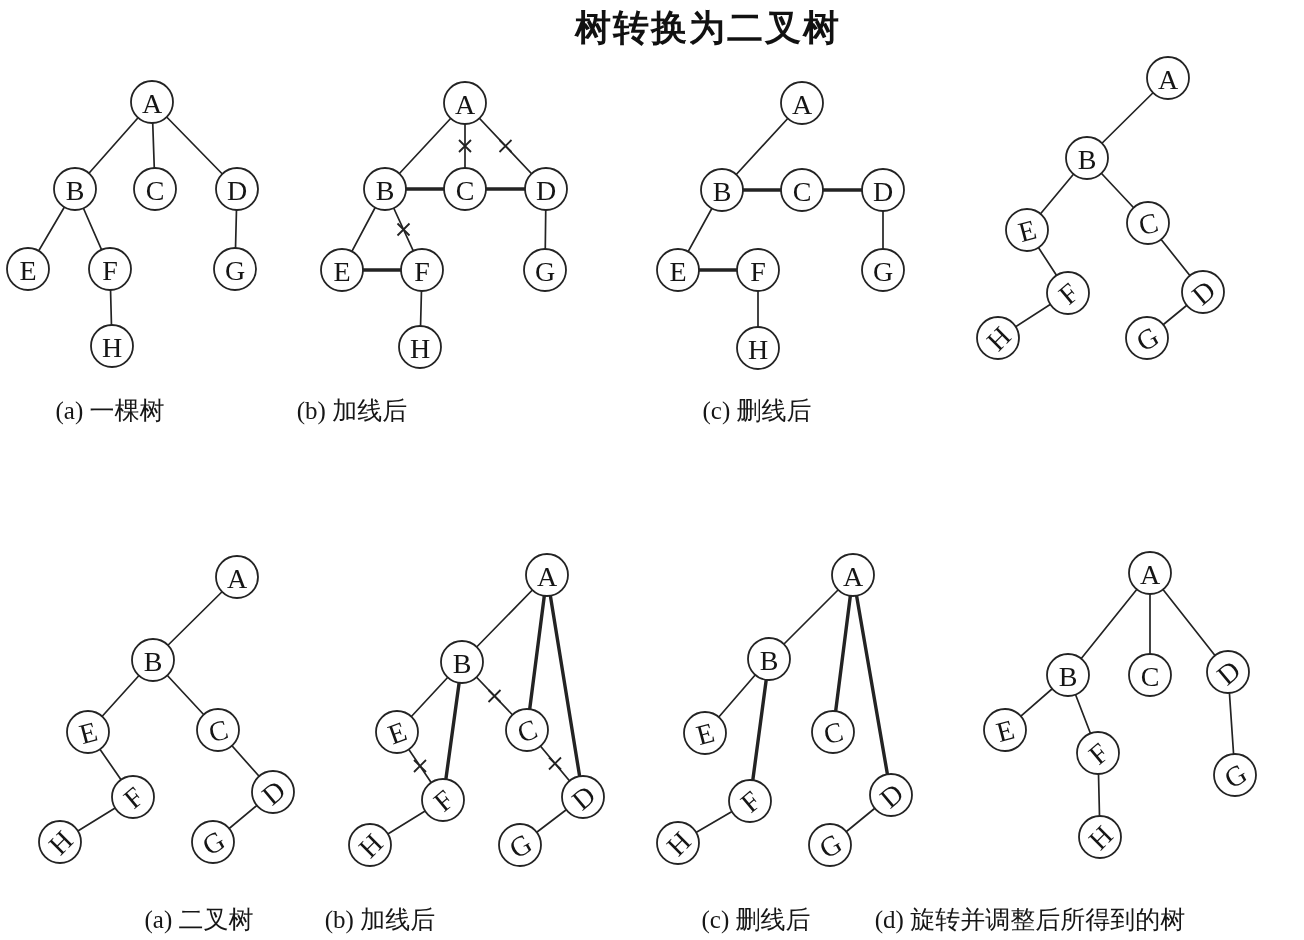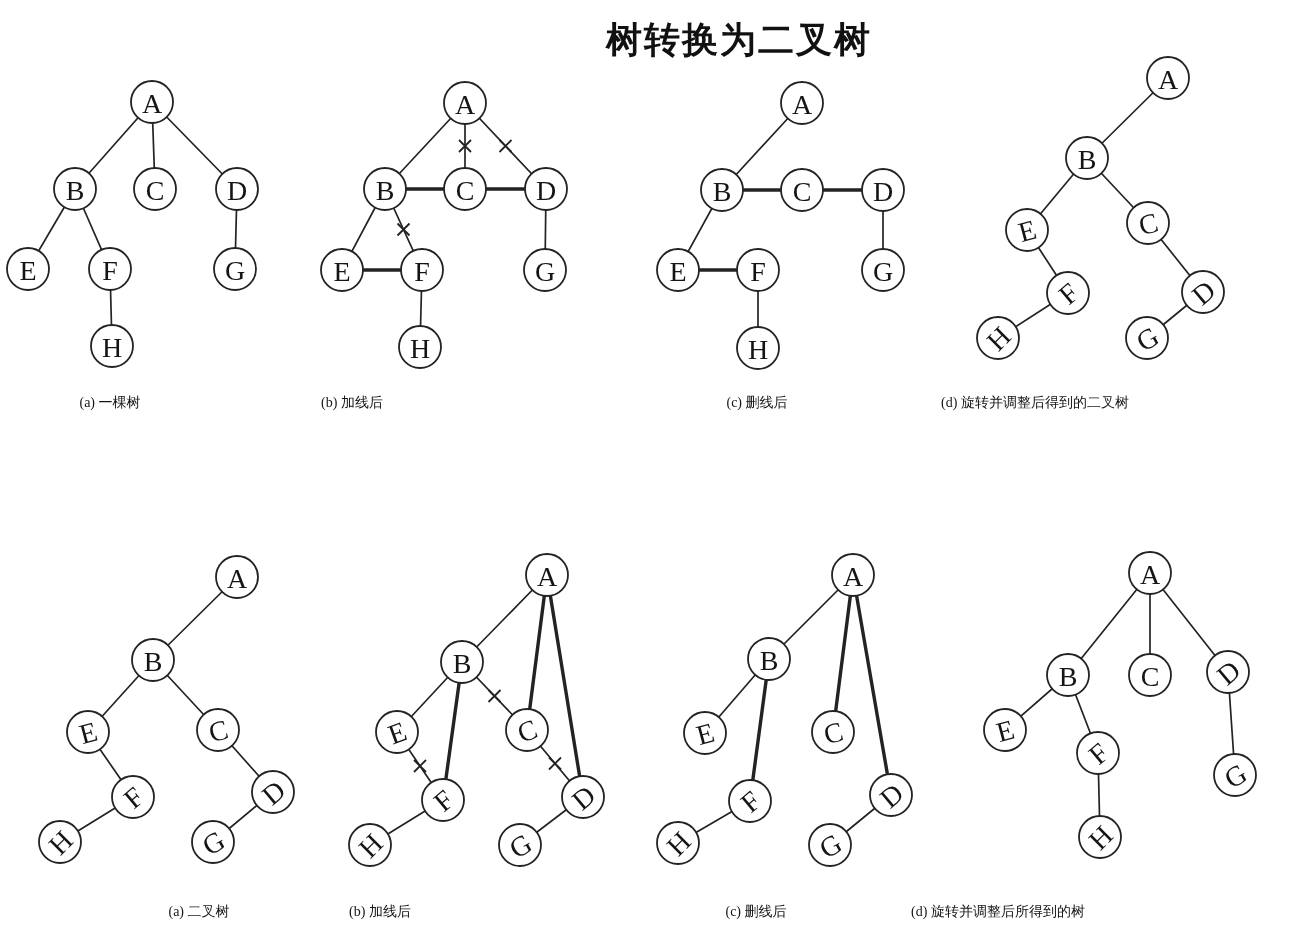--- a/index.html
+++ b/index.html
@@ -16,40 +16,40 @@
     transform:translateX(-50%);
     font-size:36px;
     font-weight:600;
     letter-spacing:2px;
     color:#111111;
     white-space:nowrap;
   }
   .caption{
     position:absolute;
     transform:translateX(-50%);
-    font-size:14px;
+    font-size:25px;
     color:#161616;
     white-space:nowrap;
   }
   #diagrams{
     position:absolute;
     left:0; top:0;
   }
   .node-label{
     font-family:"Liberation Serif","DejaVu Serif",serif;
     font-size:28px;
     fill:#151515;
   }
 </style>
 </head>
 <body>
 
 <div class="page">
 
-  <div class="section-title" style="left:708px; top:16px;margin-left:31px;">树转换为二叉树</div>
+  <div class="section-title" style="left:708px; top:4px;">树转换为二叉树</div>
 
 
   <svg id="diagrams" width="1304" height="940" viewBox="0 0 1304 940">
       <g>
         <line x1="152" y1="102" x2="75" y2="189" stroke="#232323" stroke-width="1.7" stroke-linecap="round"></line>
         <line x1="152" y1="102" x2="155" y2="189" stroke="#232323" stroke-width="1.7" stroke-linecap="round"></line>
         <line x1="152" y1="102" x2="237" y2="189" stroke="#232323" stroke-width="1.7" stroke-linecap="round"></line>
         <line x1="75" y1="189" x2="28" y2="269" stroke="#232323" stroke-width="1.7" stroke-linecap="round"></line>
         <line x1="75" y1="189" x2="110" y2="269" stroke="#232323" stroke-width="1.7" stroke-linecap="round"></line>
         <line x1="237" y1="189" x2="235" y2="269" stroke="#232323" stroke-width="1.7" stroke-linecap="round"></line>
@@ -384,19 +384,18 @@
         <g>
           <circle cx="1100" cy="837" r="21" fill="#ffffff" stroke="#232323" stroke-width="1.8"></circle>
           <text x="1100" y="838" text-anchor="middle" dominant-baseline="central" class="node-label" transform="rotate(-45 1100 837)">H</text>
         </g>
       </g>
     </svg>
 
   <div class="caption" style="left: 110px; top: 394px;">(a) 一棵树</div>
   <div class="caption" style="left: 352px; top: 394px;">(b) 加线后</div>
   <div class="caption" style="left: 757px; top: 394px;">(c) 删线后</div>
-  <div class="caption" style="left: 1035px; top: 394px;">(d) 旋转并调整后得到的二叉树</div>
   <div class="caption" style="left: 155px; top: 903px; margin-left: 44px;">(a) 二叉树</div>
   <div class="caption" style="left: 380px; top: 903px;">(b) 加线后</div>
   <div class="caption" style="left: 756px; top: 903px;">(c) 删线后</div>
-  <div class="caption" style="left: 998px; top: 903px;">(d) 旋转并调整后所得到的树</div>
+  <div class="caption" style="left: 1030px; top: 903px;">(d) 旋转并调整后所得到的树</div>
 
 </div>
 
 </body></html>

